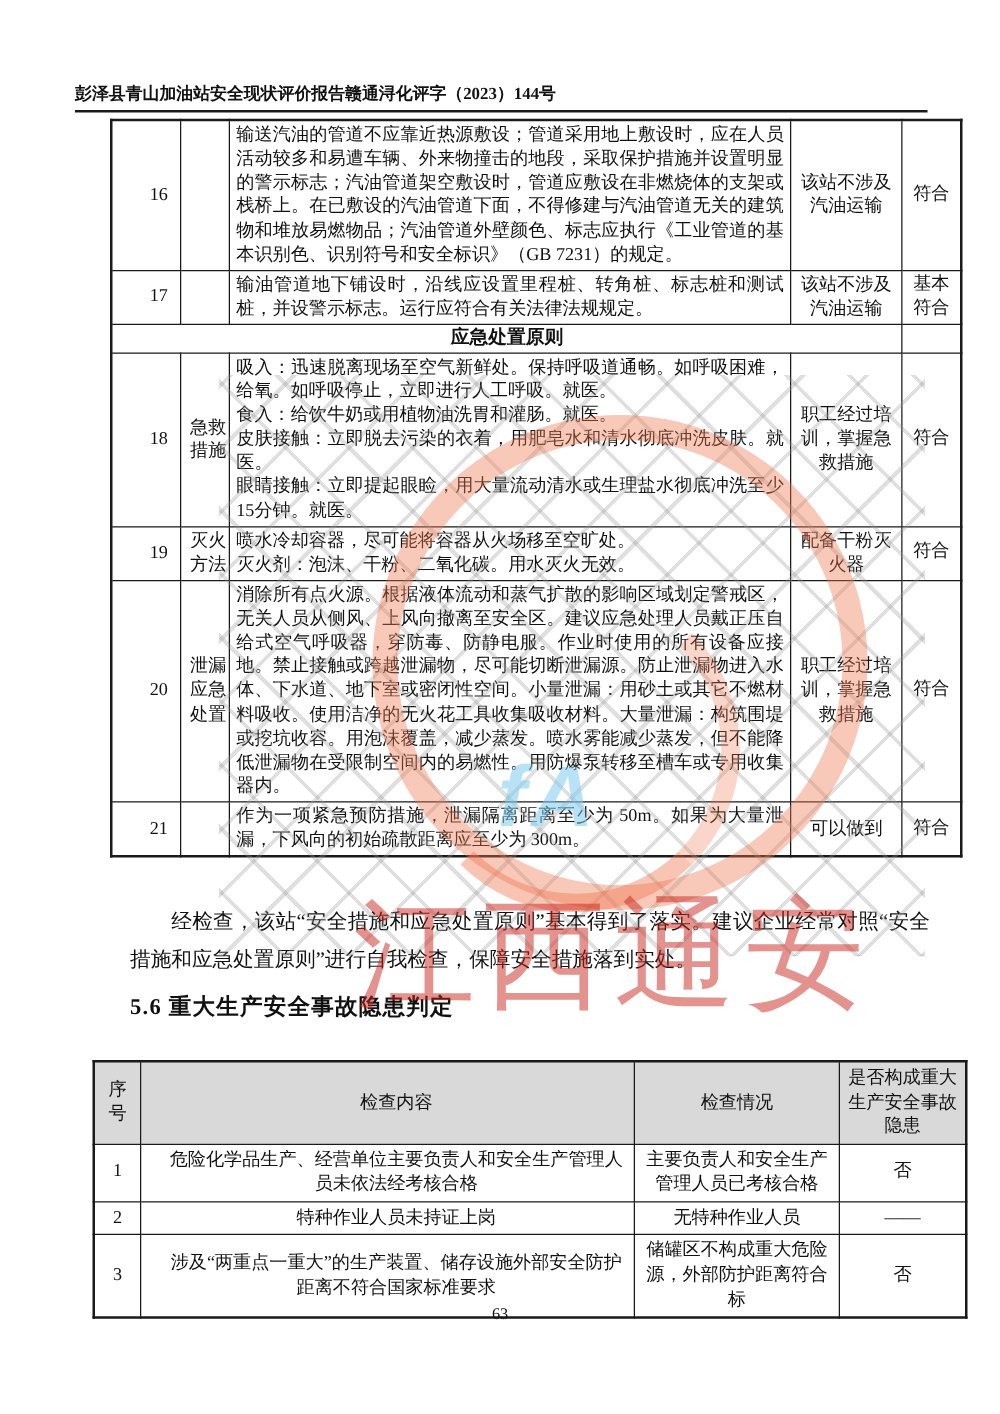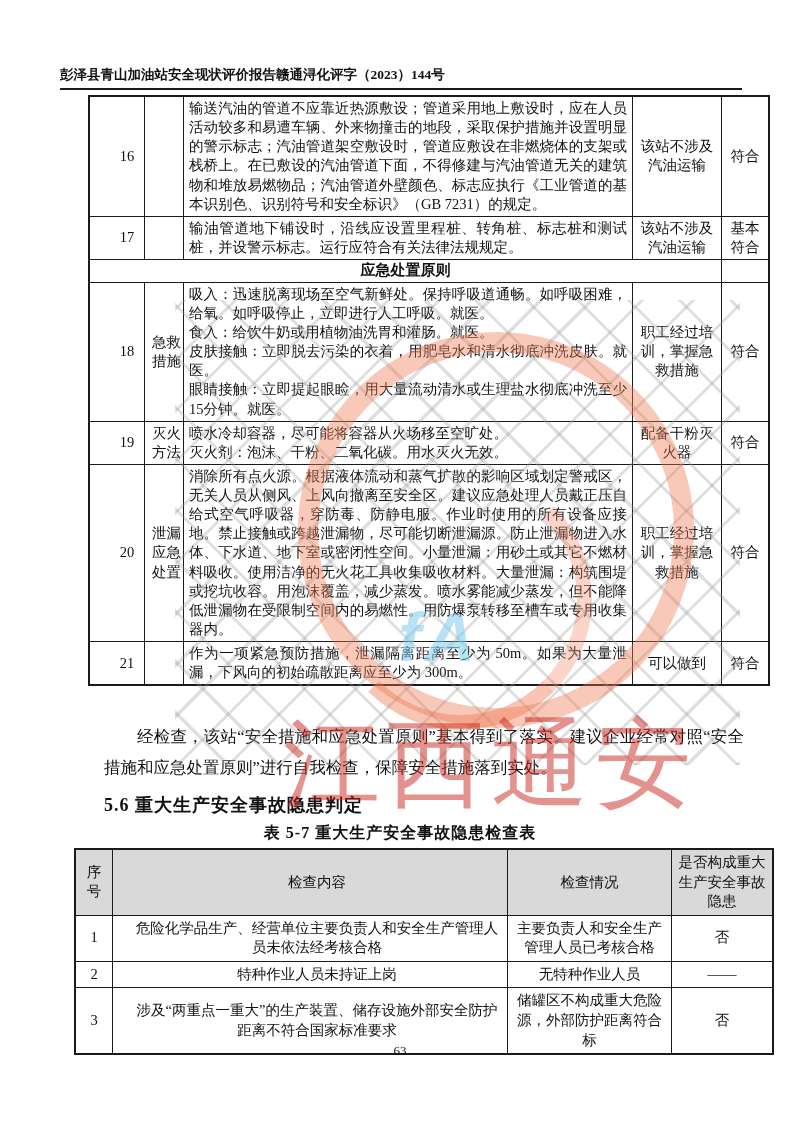--- a/index.html
+++ b/index.html
@@ -17,21 +17,21 @@
     border-bottom:2.5px solid #1a1a1a;padding-bottom:4px;
   }
   
   table{border-collapse:collapse;table-layout:fixed;}
   .t1{position:absolute;left:88px;top:95px;width:632px;border:2px solid #1a1a1a;}
   .t1 td{border:1.3px solid #1a1a1a;font-size:14.5px;line-height:1.32;padding:2px 4px;vertical-align:middle;}
   .t1 .no{width:26px;text-align:center;font-family:"Liberation Serif",serif;padding-left:24px;}
   .t1 .lbl{width:34px;text-align:right;padding:1px 2px;word-break:break-all;}
   .t1 .content{width:438px;text-align:justify;white-space:pre-line;word-break:break-all;padding:2px 5px;}
   .t1 .status{width:82px;text-align:center;padding:2px 3px;}
-  .t1 .result{width:42px;text-align:center;padding:2px 2px;}
+  .t1 .result{width:42px;text-align:center;padding:2px 2px;font-family:Liberation Mono, monospace;}
   .t1 .sec{text-align:center;font-weight:bold;font-size:15px;padding:1px 2px;}
   
   .para{
     position:absolute;left:104px;right:56px;top:722px;
     font-size:16.5px;line-height:1.85;text-indent:2em;text-align:justify;
   }
   .h56{
     position:absolute;left:104px;top:793px;
     font-size:18px;font-weight:bold;letter-spacing:1px;
   }
@@ -145,21 +145,20 @@
         <td class="status">可以做到</td>
         <td class="result">符合</td>
       </tr>
     </tbody>
   </table>
 
   <div class="para">经检查，该站“安全措施和应急处置原则”基本得到了落实。建议企业经常对照“安全措施和应急处置原则”进行自我检查，保障安全措施落到实处。</div>
 
   <div class="h56">5.6 重大生产安全事故隐患判定</div>
 
-  <div class="cap">表 5-7 重大生产安全事故隐患检查表</div>
 
   <table class="t2">
     <tbody>
       <tr>
         <th class="c-no">序号</th>
         <th class="c-content">检查内容</th>
         <th class="c-status">检查情况</th>
         <th class="c-major">是否构成重大生产安全事故隐患</th>
       </tr>
       <tr>

